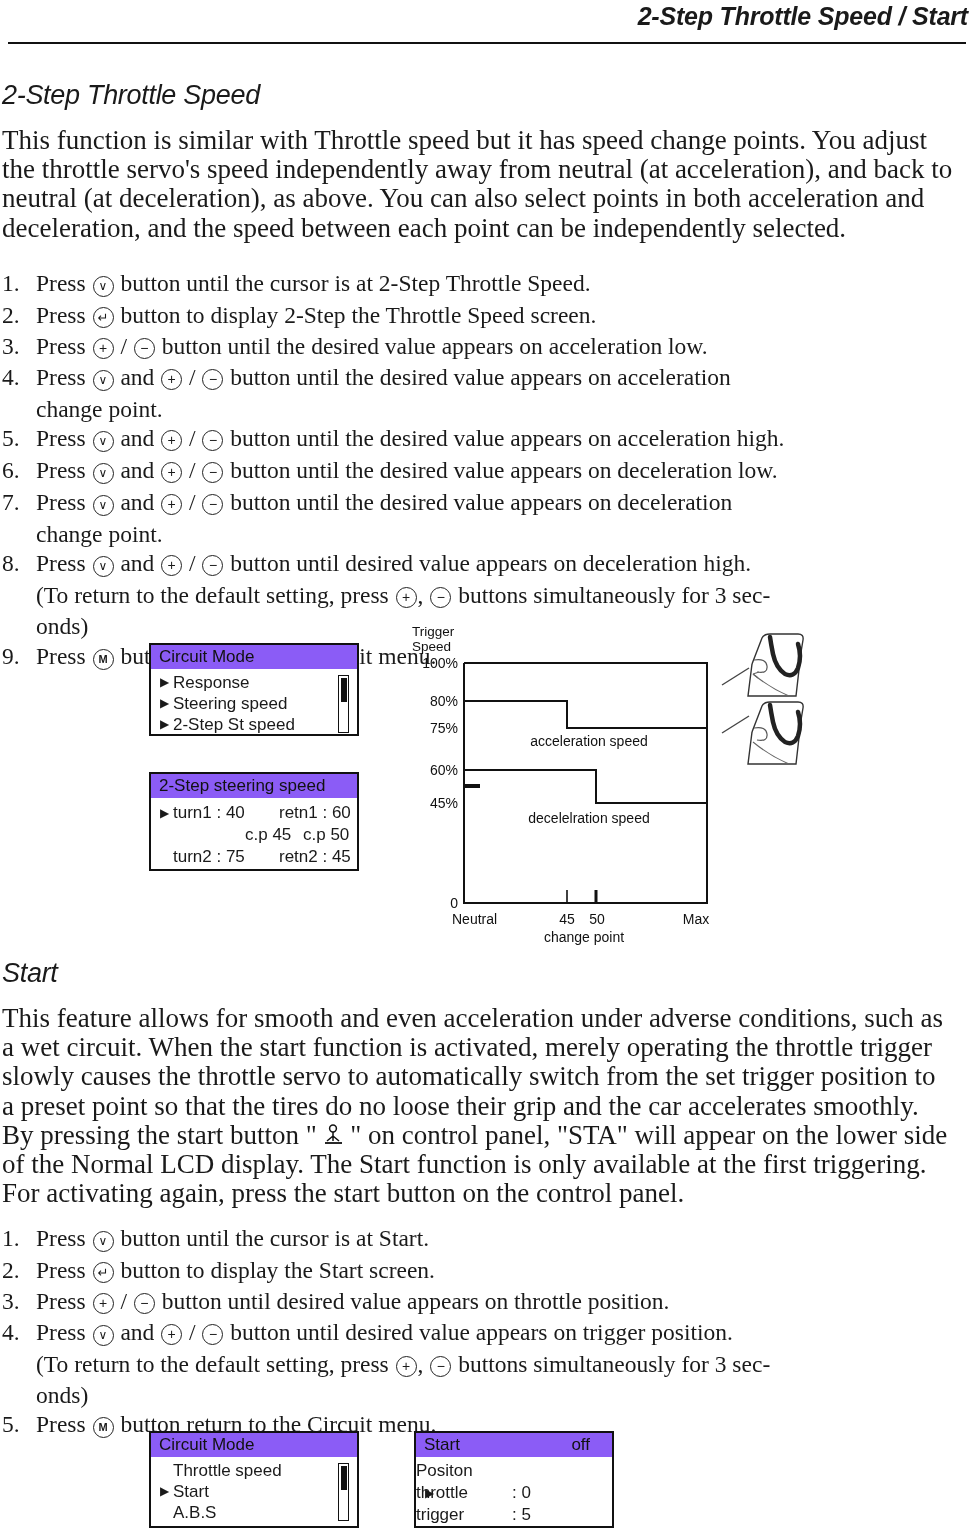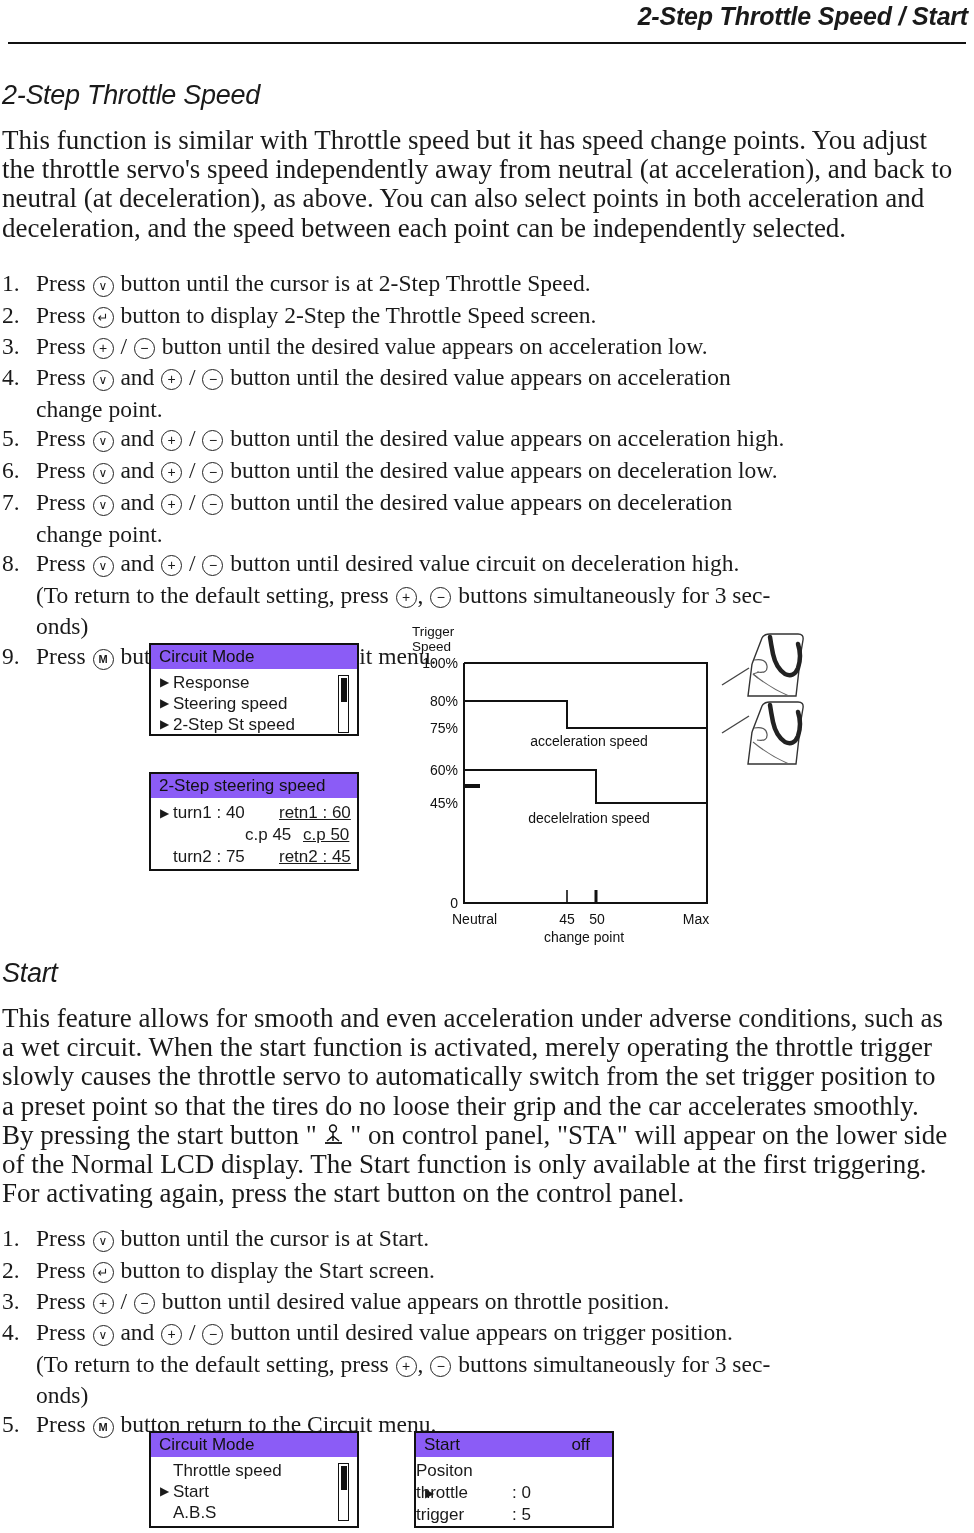--- a/index.html
+++ b/index.html
@@ -76,21 +76,21 @@
   .lcd .row .cur{position:absolute;left:9px;top:0px;font-size:12px;}
   .lcd .sb{
     position:absolute;right:8px;top:30px;width:11px;height:58px;
     border:1.5px solid #111;box-sizing:border-box;background:#fff;
   }
   .lcd .sb i{display:block;background:#111;height:24px;margin:1.5px;}
 
   
   .lcd .tworow{font-size:17px;line-height:22px;height:22px;position:relative;}
   .lcd .tworow .c1{position:absolute;left:22px;}
-  .lcd .tworow .c2{position:absolute;left:128px;text-decoration:underline;}
+  .lcd .tworow .c2{position:absolute;left:128px;}
   .lcd .tworow .cur{position:absolute;left:9px;top:0;font-size:12px;}
   .lcd .tworow .c1.mid{left:46px;margin-left:48px;}
   .lcd .tworow .c2.mid{left:152px;}
 
   
   .lcd .srow{font-size:17px;line-height:22px;height:22px;position:relative;}
   .lcd .srow .cur{position:absolute;left:9px;top:0;font-size:12px;}
   .lcd .srow .val{position:absolute;left:96px;}
 
   
@@ -134,21 +134,21 @@
         <span class="num">6.</span>
         <span class="cont"><span>Press </span><span class="key dn">∨</span><span> and </span><span class="key pl">+</span><span class="slash"> / </span><span class="key mi">−</span><span> button until the desired value appears on deceleration low.</span></span>
       </div>
       <div class="li">
         <span class="num">7.</span>
         <span class="cont"><span>Press </span><span class="key dn">∨</span><span> and </span><span class="key pl">+</span><span class="slash"> / </span><span class="key mi">−</span><span> button until the desired value appears on deceleration</span></span>
         <span class="ind">change point.</span>
       </div>
       <div class="li">
         <span class="num">8.</span>
-        <span class="cont"><span>Press </span><span class="key dn">∨</span><span> and </span><span class="key pl">+</span><span class="slash"> / </span><span class="key mi">−</span><span> button until desired value circuit on deceleration high.</span></span>
+        <span class="cont"><span>Press </span><span class="key dn">∨</span><span> and </span><span class="key pl">+</span><span class="slash"> / </span><span class="key mi">−</span><span> button until desired value appears on deceleration high.</span></span>
         <span class="ind"><span>(To return to the default setting, press </span><span class="key pl">+</span><span>, </span><span class="key mi">−</span><span> buttons simultaneously for 3 sec-</span></span>
         <span class="ind">onds)</span>
       </div>
       <div class="li">
         <span class="num">9.</span>
         <span class="cont"><span>Press </span><span class="key m">M</span><span> button return to the Circuit menu.</span></span>
       </div>
     </div>
 
   <div class="lcd" style="left:149px;top:643px;width:210px;height:93px;">

